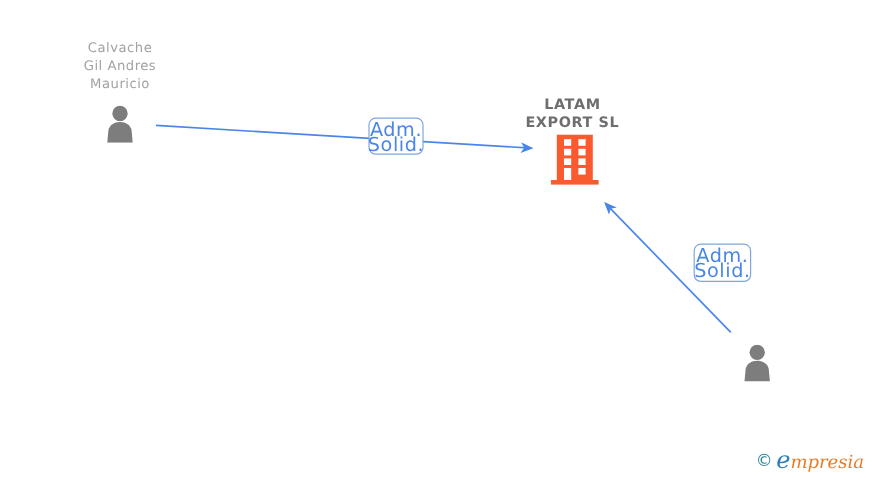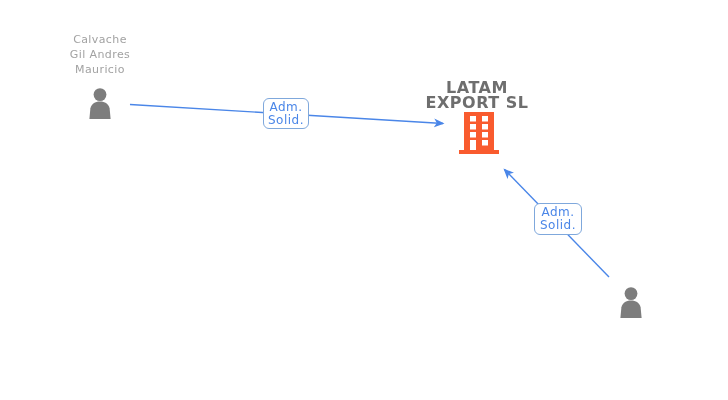--- a/index.html
+++ b/index.html
@@ -24,41 +24,42 @@
     color: #a2a2a2;
     font-size: 11px;
     line-height: 15px;
     letter-spacing: 0.4px;
   }
   .company-label {
     position: absolute;
     text-align: center;
     white-space: pre-line;
     color: #6e6e6e;
-    font-size: 16px;
+    font-size: 12px;
     font-weight: bold;
     line-height: 15px;
     letter-spacing: 0.5px;
   }
   .icon-wrap { position: absolute; }
   .edge-label-box {
     position: absolute;
     box-sizing: border-box;
     background: #ffffff;
     border: 1.5px solid #7fa8dc;
     border-radius: 6px;
     color: #4a86e8;
-    font-size: 12px;
+    font-size: 16px;
     line-height: 13px;
     letter-spacing: 0.5px;
     text-align: center;
     white-space: pre-line;
     display: flex;
     align-items: center;
     justify-content: center;
+    margin-left: 44px;
   }
   .brand-logo {
     position: absolute;
     right: 8px;
     bottom: 5px;
     font-family: "DejaVu Serif", "Liberation Serif", serif;
     font-style: italic;
     white-space: nowrap;
   }
   .brand-copyright {
@@ -125,14 +126,17 @@
         <path d="M15,13.6 C10,13.6 6.4,16.2 5.4,20.2 L4.4,31 L25.6,31 L24.6,20.2 C23.6,16.2 20,13.6 15,13.6 Z" fill="#7d7d7d"></path>
       </svg>
     </span>
   </div>
 
   <div class="edge-label-box" style="left:263px; top:98px; width:46px; height:31px;">Adm.
 Solid.</div>
   <div class="edge-label-box" style="left:534px; top:203px; width:48px; height:32px;">Adm.
 Solid.</div>
 
+  <div class="brand-logo">
+    <span class="brand-copyright">©</span><span class="brand-first">e</span><span class="brand-rest">mpresia</span>
+  </div>
 
 </div>
 
 </body></html>

